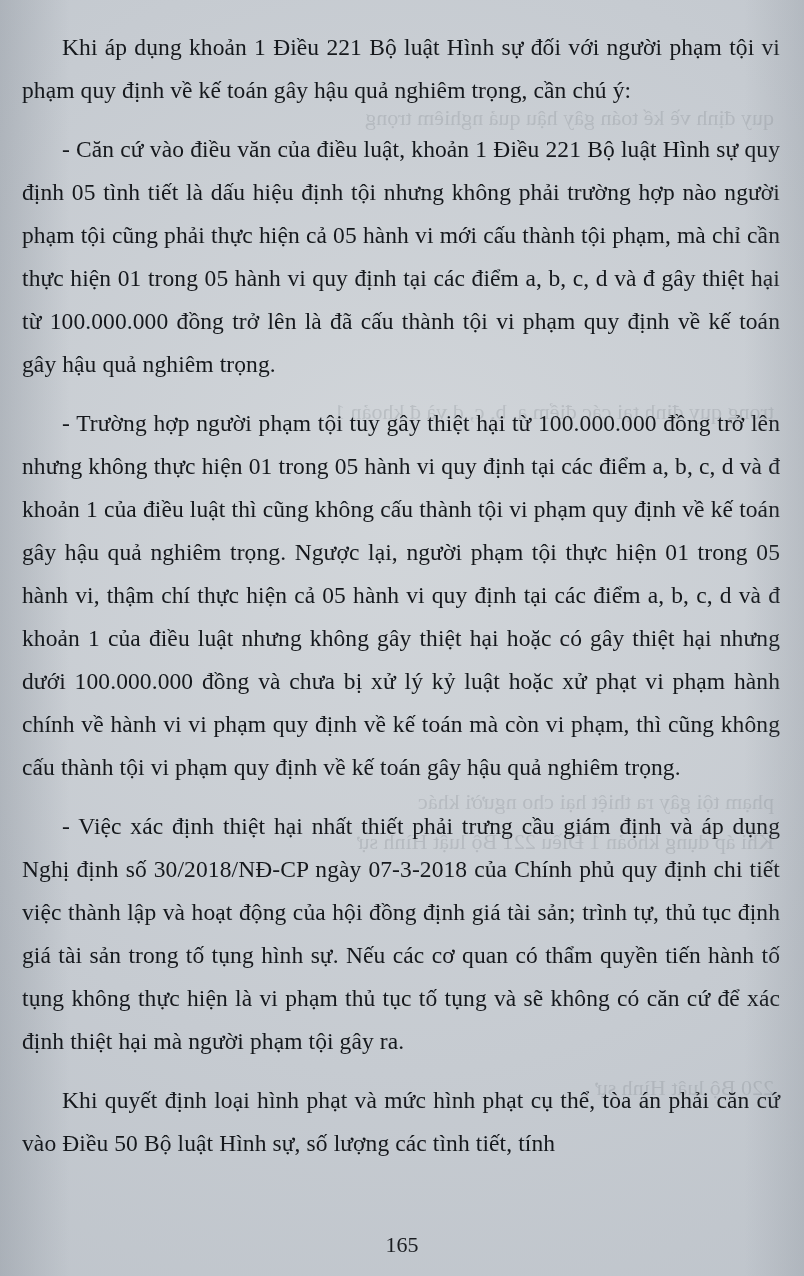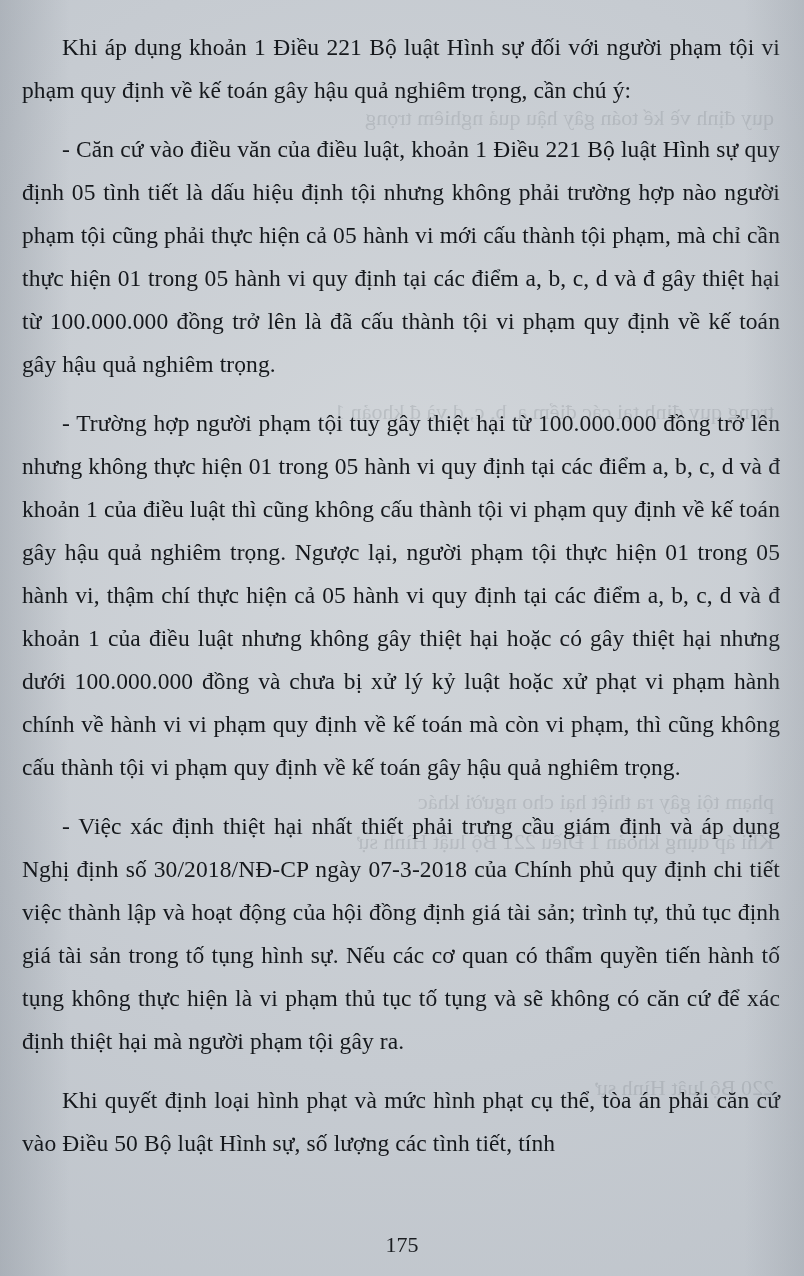--- a/index.html
+++ b/index.html
@@ -107,14 +107,14 @@
   <div class="showthrough st5">220 Bộ luật Hình sự</div>
 
   <div id="content">
     <p class="para">Khi áp dụng khoản 1 Điều 221 Bộ luật Hình sự đối với người phạm tội vi phạm quy định về kế toán gây hậu quả nghiêm trọng, cần chú ý:</p>
     <p class="para dash gap">- Căn cứ vào điều văn của điều luật, khoản 1 Điều 221 Bộ luật Hình sự quy định 05 tình tiết là dấu hiệu định tội nhưng không phải trường hợp nào người phạm tội cũng phải thực hiện cả 05 hành vi mới cấu thành tội phạm, mà chỉ cần thực hiện 01 trong 05 hành vi quy định tại các điểm a, b, c, d và đ gây thiệt hại từ 100.000.000 đồng trở lên là đã cấu thành tội vi phạm quy định về kế toán gây hậu quả nghiêm trọng.</p>
     <p class="para dash gap">- Trường hợp người phạm tội tuy gây thiệt hại từ 100.000.000 đồng trở lên nhưng không thực hiện 01 trong 05 hành vi quy định tại các điểm a, b, c, d và đ khoản 1 của điều luật thì cũng không cấu thành tội vi phạm quy định về kế toán gây hậu quả nghiêm trọng. Ngược lại, người phạm tội thực hiện 01 trong 05 hành vi, thậm chí thực hiện cả 05 hành vi quy định tại các điểm a, b, c, d và đ khoản 1 của điều luật nhưng không gây thiệt hại hoặc có gây thiệt hại nhưng dưới 100.000.000 đồng và chưa bị xử lý kỷ luật hoặc xử phạt vi phạm hành chính về hành vi vi phạm quy định về kế toán mà còn vi phạm, thì cũng không cấu thành tội vi phạm quy định về kế toán gây hậu quả nghiêm trọng.</p>
     <p class="para dash gap">- Việc xác định thiệt hại nhất thiết phải trưng cầu giám định và áp dụng Nghị định số 30/2018/NĐ-CP ngày 07-3-2018 của Chính phủ quy định chi tiết việc thành lập và hoạt động của hội đồng định giá tài sản; trình tự, thủ tục định giá tài sản trong tố tụng hình sự. Nếu các cơ quan có thẩm quyền tiến hành tố tụng không thực hiện là vi phạm thủ tục tố tụng và sẽ không có căn cứ để xác định thiệt hại mà người phạm tội gây ra.</p>
     <p class="para gap">Khi quyết định loại hình phạt và mức hình phạt cụ thể, tòa án phải căn cứ vào Điều 50 Bộ luật Hình sự, số lượng các tình tiết, tính</p>
   </div>
 
-  <div id="folio">175</div>
+  <div id="folio">165</div>
 </div>
 
 </body></html>

